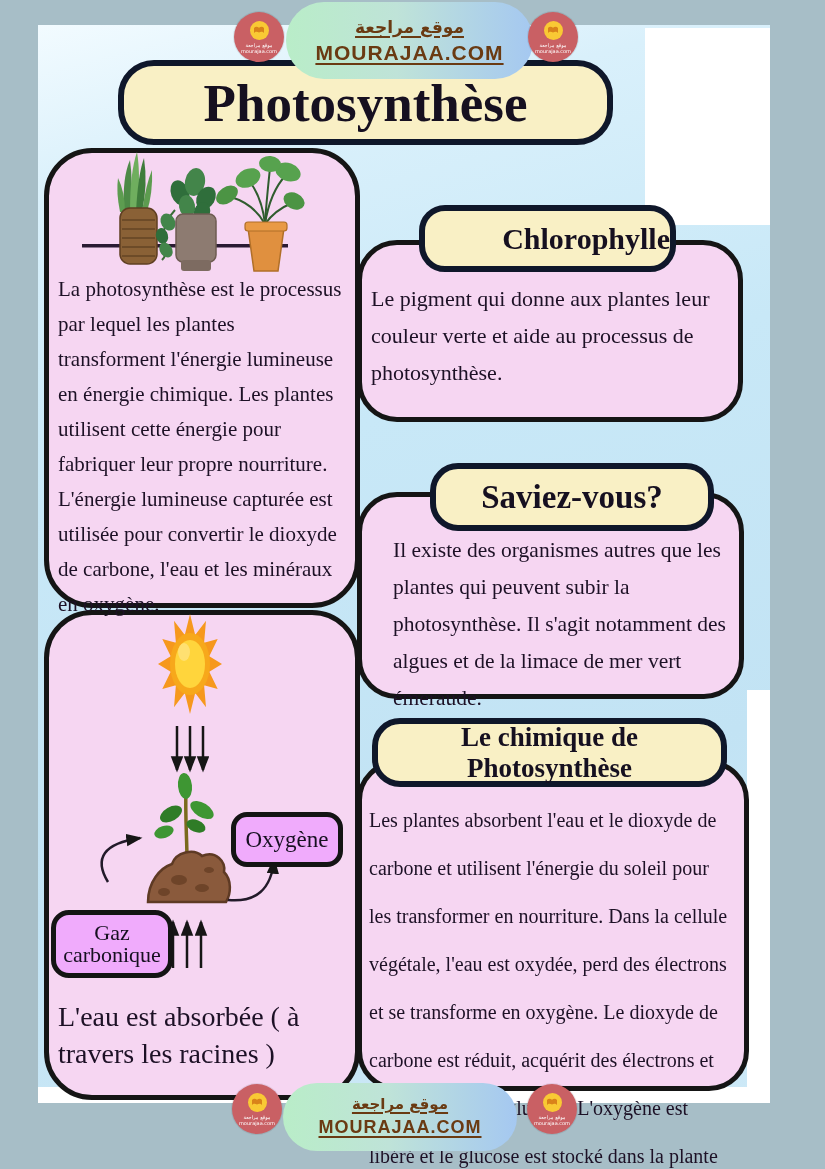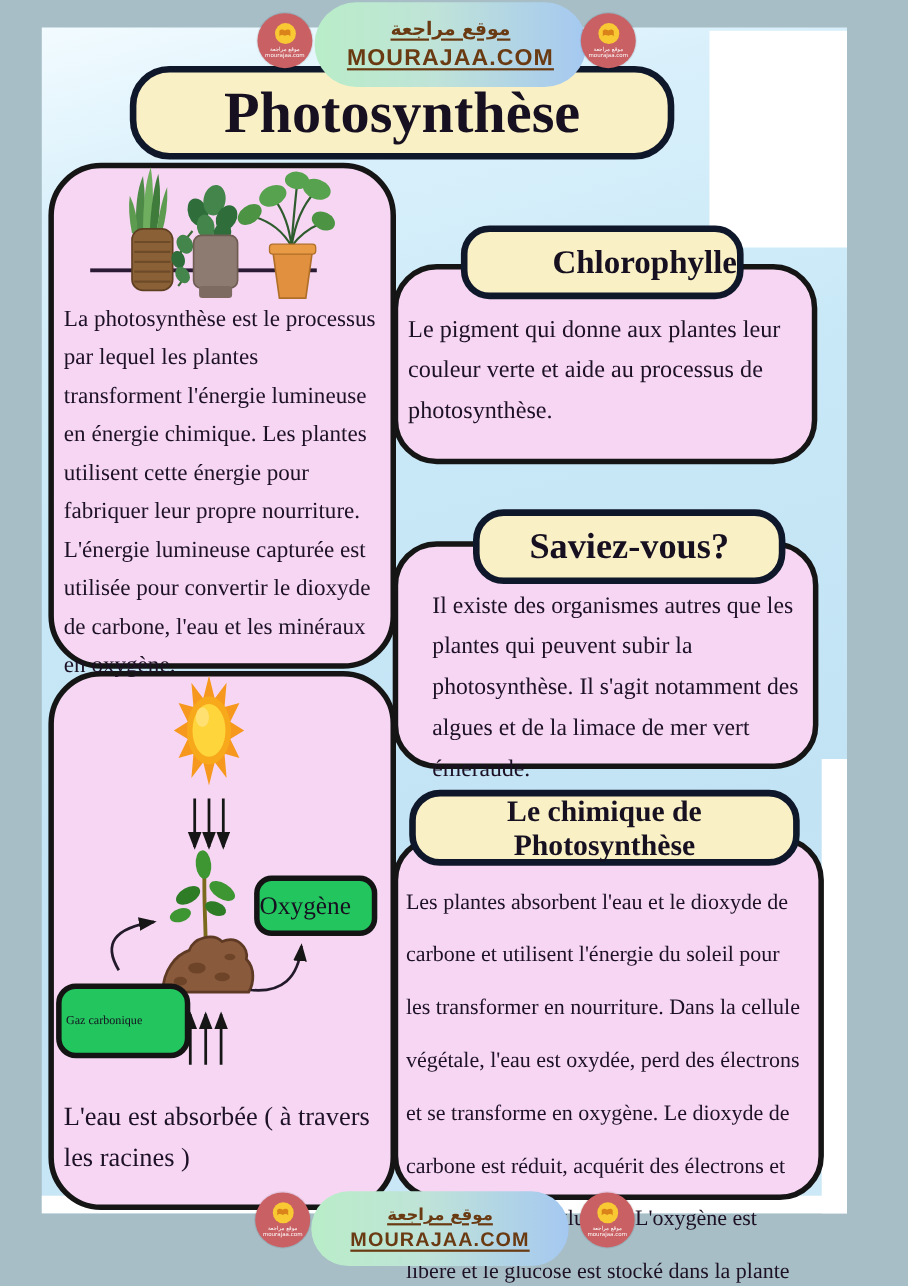--- a/index.html
+++ b/index.html
@@ -70,29 +70,29 @@
   .card-diagram{left:44px;top:610px;width:306px;height:480px;border-radius:48px;}
   .card-chloro{left:357px;top:240px;width:376px;height:172px;border-radius:40px;}
   .card-saviez{left:357px;top:492px;width:377px;height:197px;border-radius:40px;}
   .card-process{left:357px;top:760px;width:382px;height:321px;border-radius:40px;}
 
   .body-text{z-index:3;color:#1d1126;}
   .intro-text{left:58px;top:272px;width:284px;font-size:21px;line-height:35px;}
   .chloro-text{left:371px;top:280px;width:350px;font-size:22px;line-height:37px;}
   .saviez-text{left:369px;top:532px;width:358px;font-size:21.5px;line-height:37px;margin-left:24px;}
   .process-text{left:369px;top:796px;width:364px;font-size:20px;line-height:48px;}
-  .caption-text{left:58px;top:998px;width:284px;font-size:24px;line-height:37px;}
+  .caption-text{left:58px;top:998px;width:284px;font-size:28px;line-height:37px;}
 
   
   .tag{
-    background:#22c55e;border:5px solid #141414;z-index:5;color:#161020;
-    display:flex;align-items:center;text-align:center;
+    background:#f0abfc;border:5px solid #141414;z-index:5;color:#161020;
+    display:flex;align-items:center;justify-content:center;text-align:center;margin-top:16px;
   }
   .tag-oxygen{left:231px;top:796px;width:102px;height:45px;border-radius:16px;font-size:23px;}
-  .tag-carbon{left:51px;top:894px;width:104px;height:58px;border-radius:18px;font-size:11px;line-height:22px;padding:0 4px;}
+  .tag-carbon{left:51px;top:894px;width:104px;height:58px;border-radius:18px;font-size:22px;line-height:22px;padding:0 4px;}
 
   .illu{z-index:3;}
 </style>
 </head>
 <body>
 
 <div class="abs page"></div>
 <div class="abs white-block"></div>
 <div class="abs white-col"></div>
 <div class="abs white-strip"></div>

